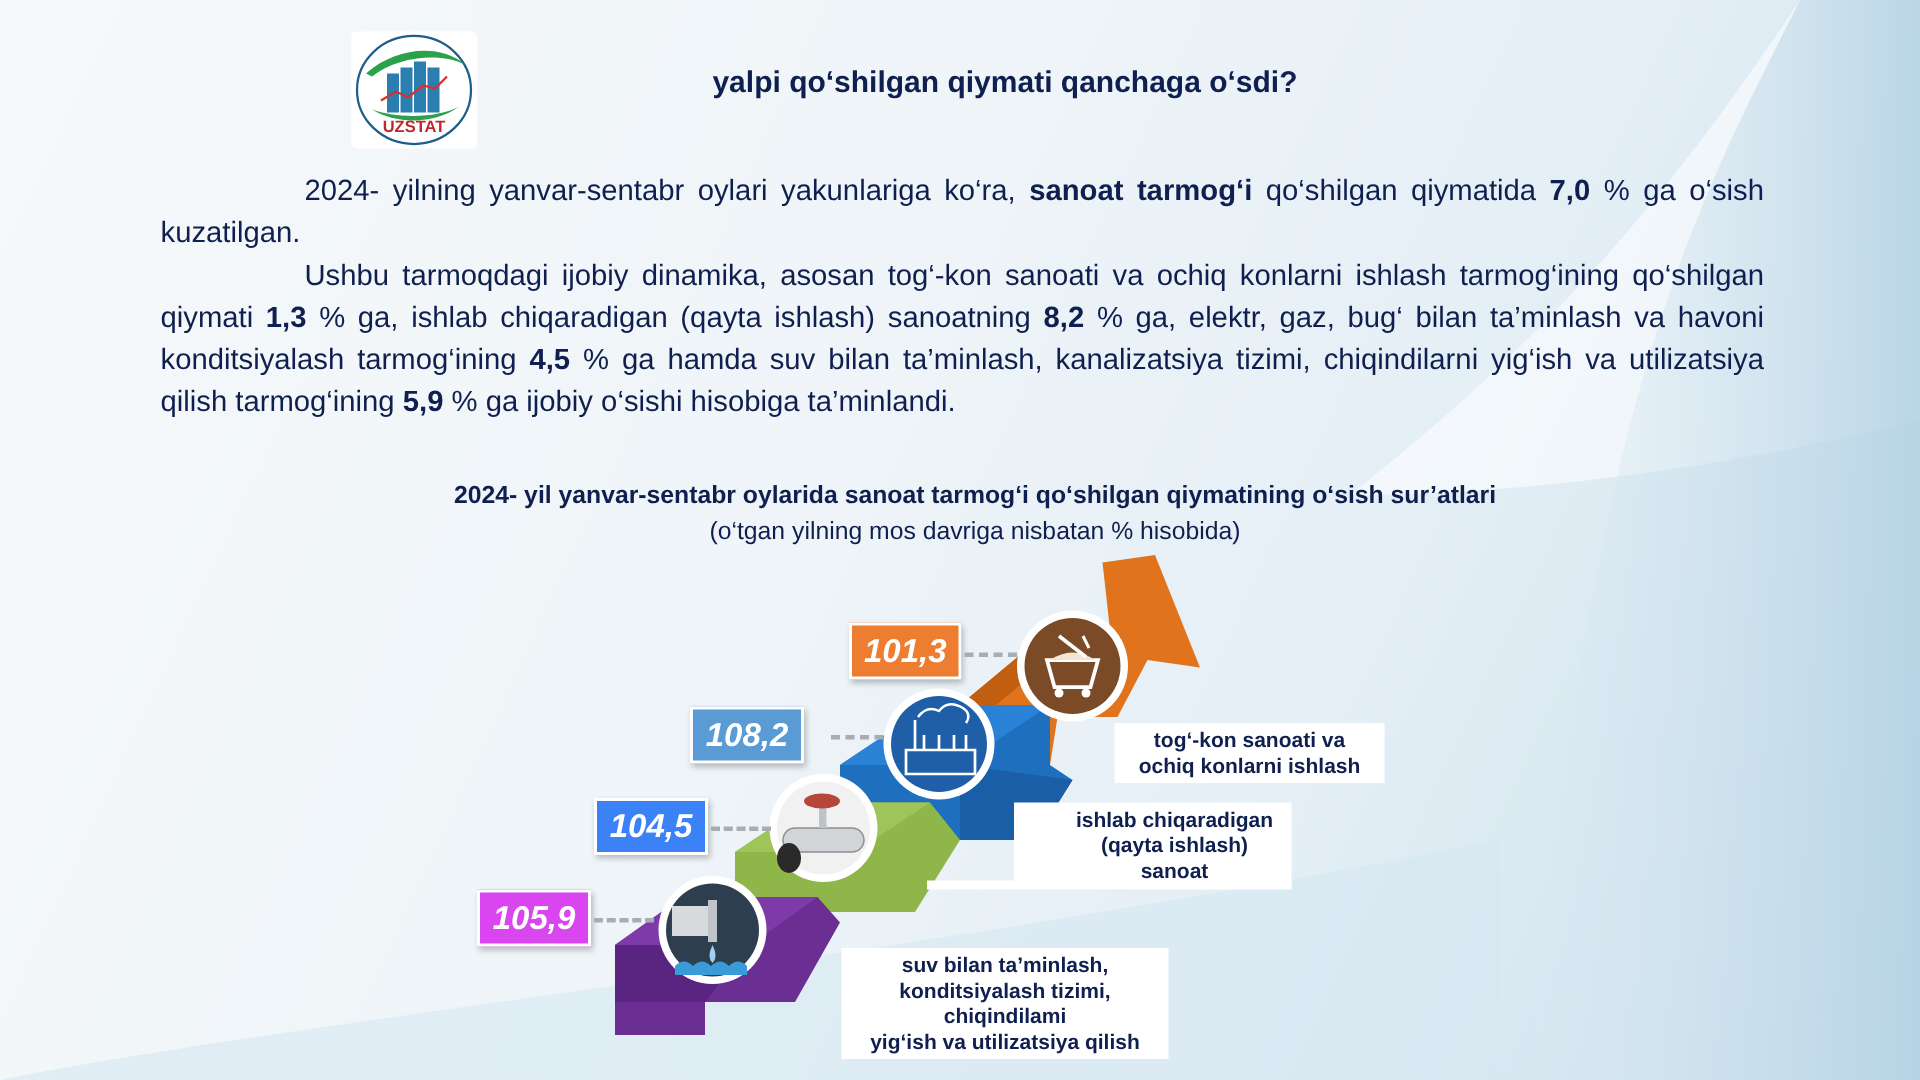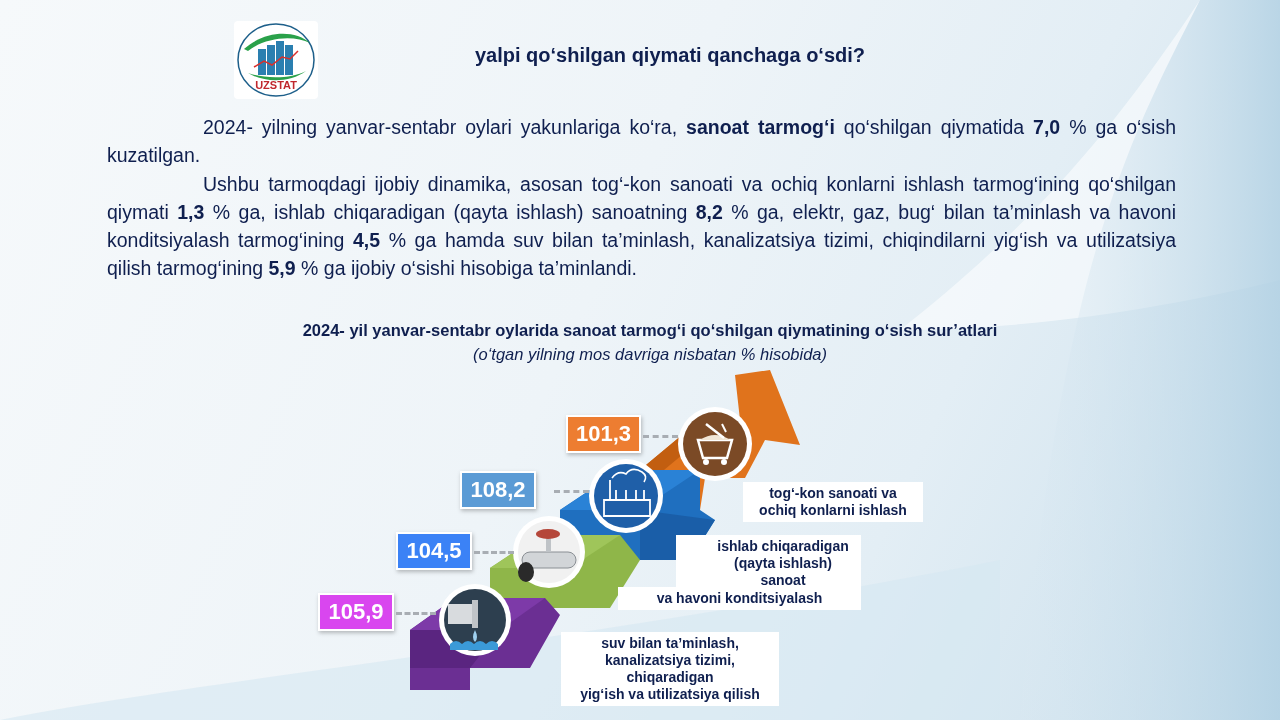--- a/index.html
+++ b/index.html
@@ -30,27 +30,27 @@
   .para .indent { display: inline-block; width: 96px; }
   .para b { font-weight: bold; }
   .p1 { top: 113px; }
   .p2 { top: 170px; }
   .chart-title {
     position: absolute; left: 150px; top: 321px; width: 1000px;
     text-align: center; font-weight: bold; font-size: 16.5px; color: #0f1f4f;
   }
   .chart-subtitle {
     position: absolute; left: 150px; top: 345px; width: 1000px;
-    text-align: center; font-style: italic; font-size: 16.5px; color: #0f1f4f;
+    text-align: center; font-size: 16.5px; color: #0f1f4f;
   }
   .stairs { position: absolute; left: 0; top: 0; width: 1280px; height: 720px; }
   .value-box {
     position: absolute; height: 38px; padding: 0 8px;
     display: flex; align-items: center; justify-content: center;
-    font-weight: bold; font-size: 22px; color: #ffffff;
+    font-weight: bold; font-style: italic; font-size: 22px; color: #ffffff;
     border: 2px solid #ffffff;
     box-shadow: 1px 2px 4px rgba(0,0,0,0.25);
   }
   .dash {
     position: absolute; height: 0; border-top: 3px dashed #a8adb3;
   }
   .cat-label {
     position: absolute; background: #ffffff;
     font-weight: bold; font-size: 14px; line-height: 17px;
     color: #0f1f4f; text-align: center; padding: 3px 8px;
@@ -171,19 +171,18 @@
 
 <div class="cat-label" style="left:743px; top:482px; width:180px;">
   <div>tog‘-kon sanoati va</div>
   <div>ochiq konlarni ishlash</div>
 </div>
 <div class="cat-label" style="left:676px; top:535px; width:185px;padding-left:37px;">
   <div>ishlab chiqaradigan</div>
   <div>(qayta ishlash) sanoat</div>
 </div>
 <div class="cat-label" style="left:618px; top:587px; width:243px;">
-  <div>va havoni konditsiyalash</div>
 </div>
 <div class="cat-label" style="left:561px; top:632px; width:218px;text-align:center;">
   <div>suv bilan ta’minlash,</div>
-  <div>kanalizatsiya tizimi, chiqaradigan</div>
+  <div>konditsiyalash tizimi, chiqindilami</div>
   <div>yig‘ish va utilizatsiya qilish</div>
 </div>
 
 </body></html>

